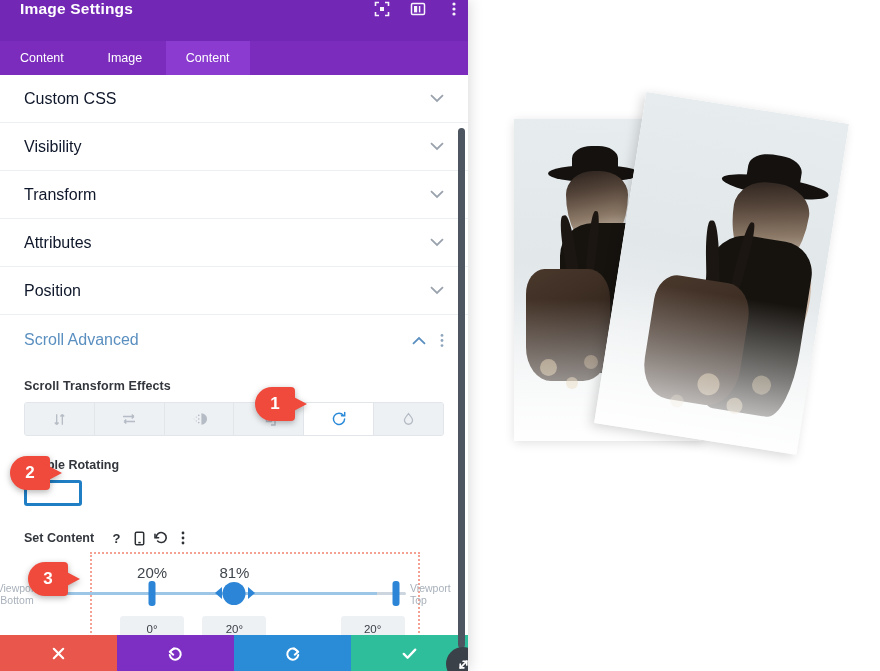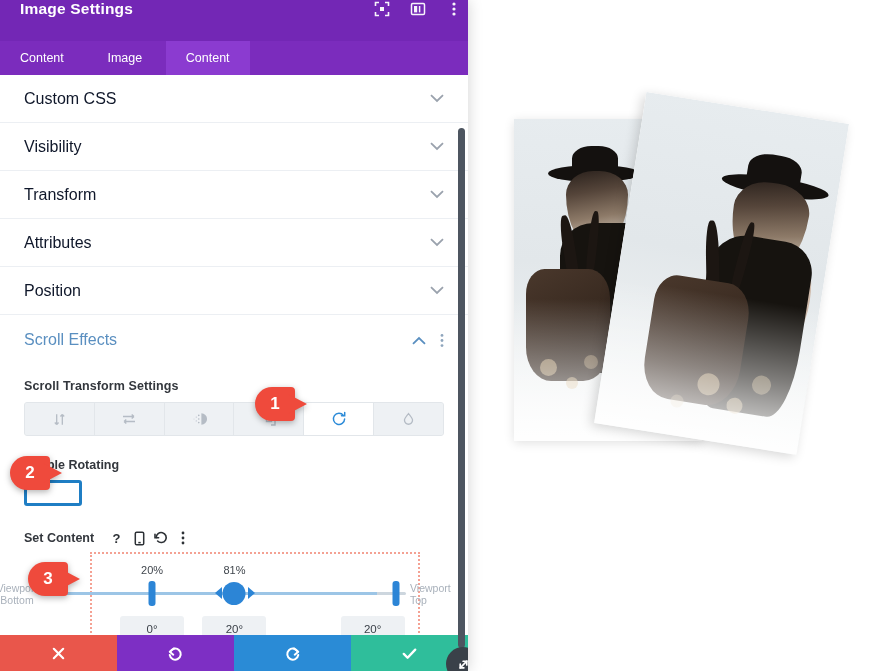--- a/index.html
+++ b/index.html
@@ -118,21 +118,21 @@
   .slider-zone {
     position: relative;
     margin-left: 66px;
     margin-right: 24px;
     border: 2px dotted #f4a193;
     padding: 10px 16px 10px 16px;
     height: 112px;
   }
   .sl-wrap { position: relative; height: 100%; }
 
-  .pct { position: absolute; top: 0px; font-size: 11px; color: #40464d; transform: translateX(-50%); }
+  .pct { position: absolute; top: 0px; font-size: 15px; color: #40464d; transform: translateX(-50%); }
 
   .track {
     position: absolute; top: 28px; left: -62px; right: -4px; height: 3px;
     background: #cdd6de; border-radius: 2px;
   }
   .track .fill {
     position: absolute; left: 0; top: 0; height: 3px; background: #9cc5e6;
   }
   .vp-label {
     position: absolute; font-size: 10.5px; color: #a9b1bb; line-height: 12px; text-align: center;
@@ -378,38 +378,38 @@
       <div class="acc-row">
         <div class="acc-title">Position</div>
         <div class="acc-chev">
           <svg width="14" height="9" viewBox="0 0 14 9" fill="none" stroke="currentColor" stroke-width="1.8">
               <path d="M1 1.2 7 7 13 1.2"></path>
             </svg>
         </div>
       </div>
 
       <div class="acc-row open">
-        <div class="acc-title">Scroll Effects</div>
+        <div class="acc-title">Scroll Advanced</div>
         <div class="acc-chev">
           <svg width="14" height="9" viewBox="0 0 14 9" fill="none" stroke="currentColor" stroke-width="1.8">
               <path d="M1 7.8 7 2 13 7.8"></path>
             </svg>
         </div>
         <div class="acc-dots">
           <svg width="4" height="15" viewBox="0 0 4 15" fill="currentColor">
             <circle cx="2" cy="2.4" r="1.4"></circle>
               <circle cx="2" cy="7.5" r="1.4"></circle>
               <circle cx="2" cy="12.6" r="1.4"></circle>
           </svg>
         </div>
       </div>
 
       <div class="sec-body">
 
-        <div class="field-label">Scroll Transform Settings</div>
+        <div class="field-label">Scroll Transform Effects</div>
 
         <div class="effects-row">
           <div class="eff-btn">
             <svg width="15" height="15" viewBox="0 0 16 16" fill="none" stroke="currentColor" stroke-width="1.4">
               <path d="M5 2.5v11M5 13.5 3 11.2M5 13.5 7 11.2M11 13.5v-11M11 2.5 9 4.8M11 2.5l2 2.3"></path>
             </svg>
           </div>
           <div class="eff-btn">
             <svg width="16" height="16" viewBox="0 0 16 16" fill="none" stroke="currentColor" stroke-width="1.4">
               <path d="M2 5.5h11M13 5.5 10.7 3.5M13 5.5l-2.3 2M14 10.5H3M3 10.5l2.3-2M3 10.5l2.3 2"></path>

